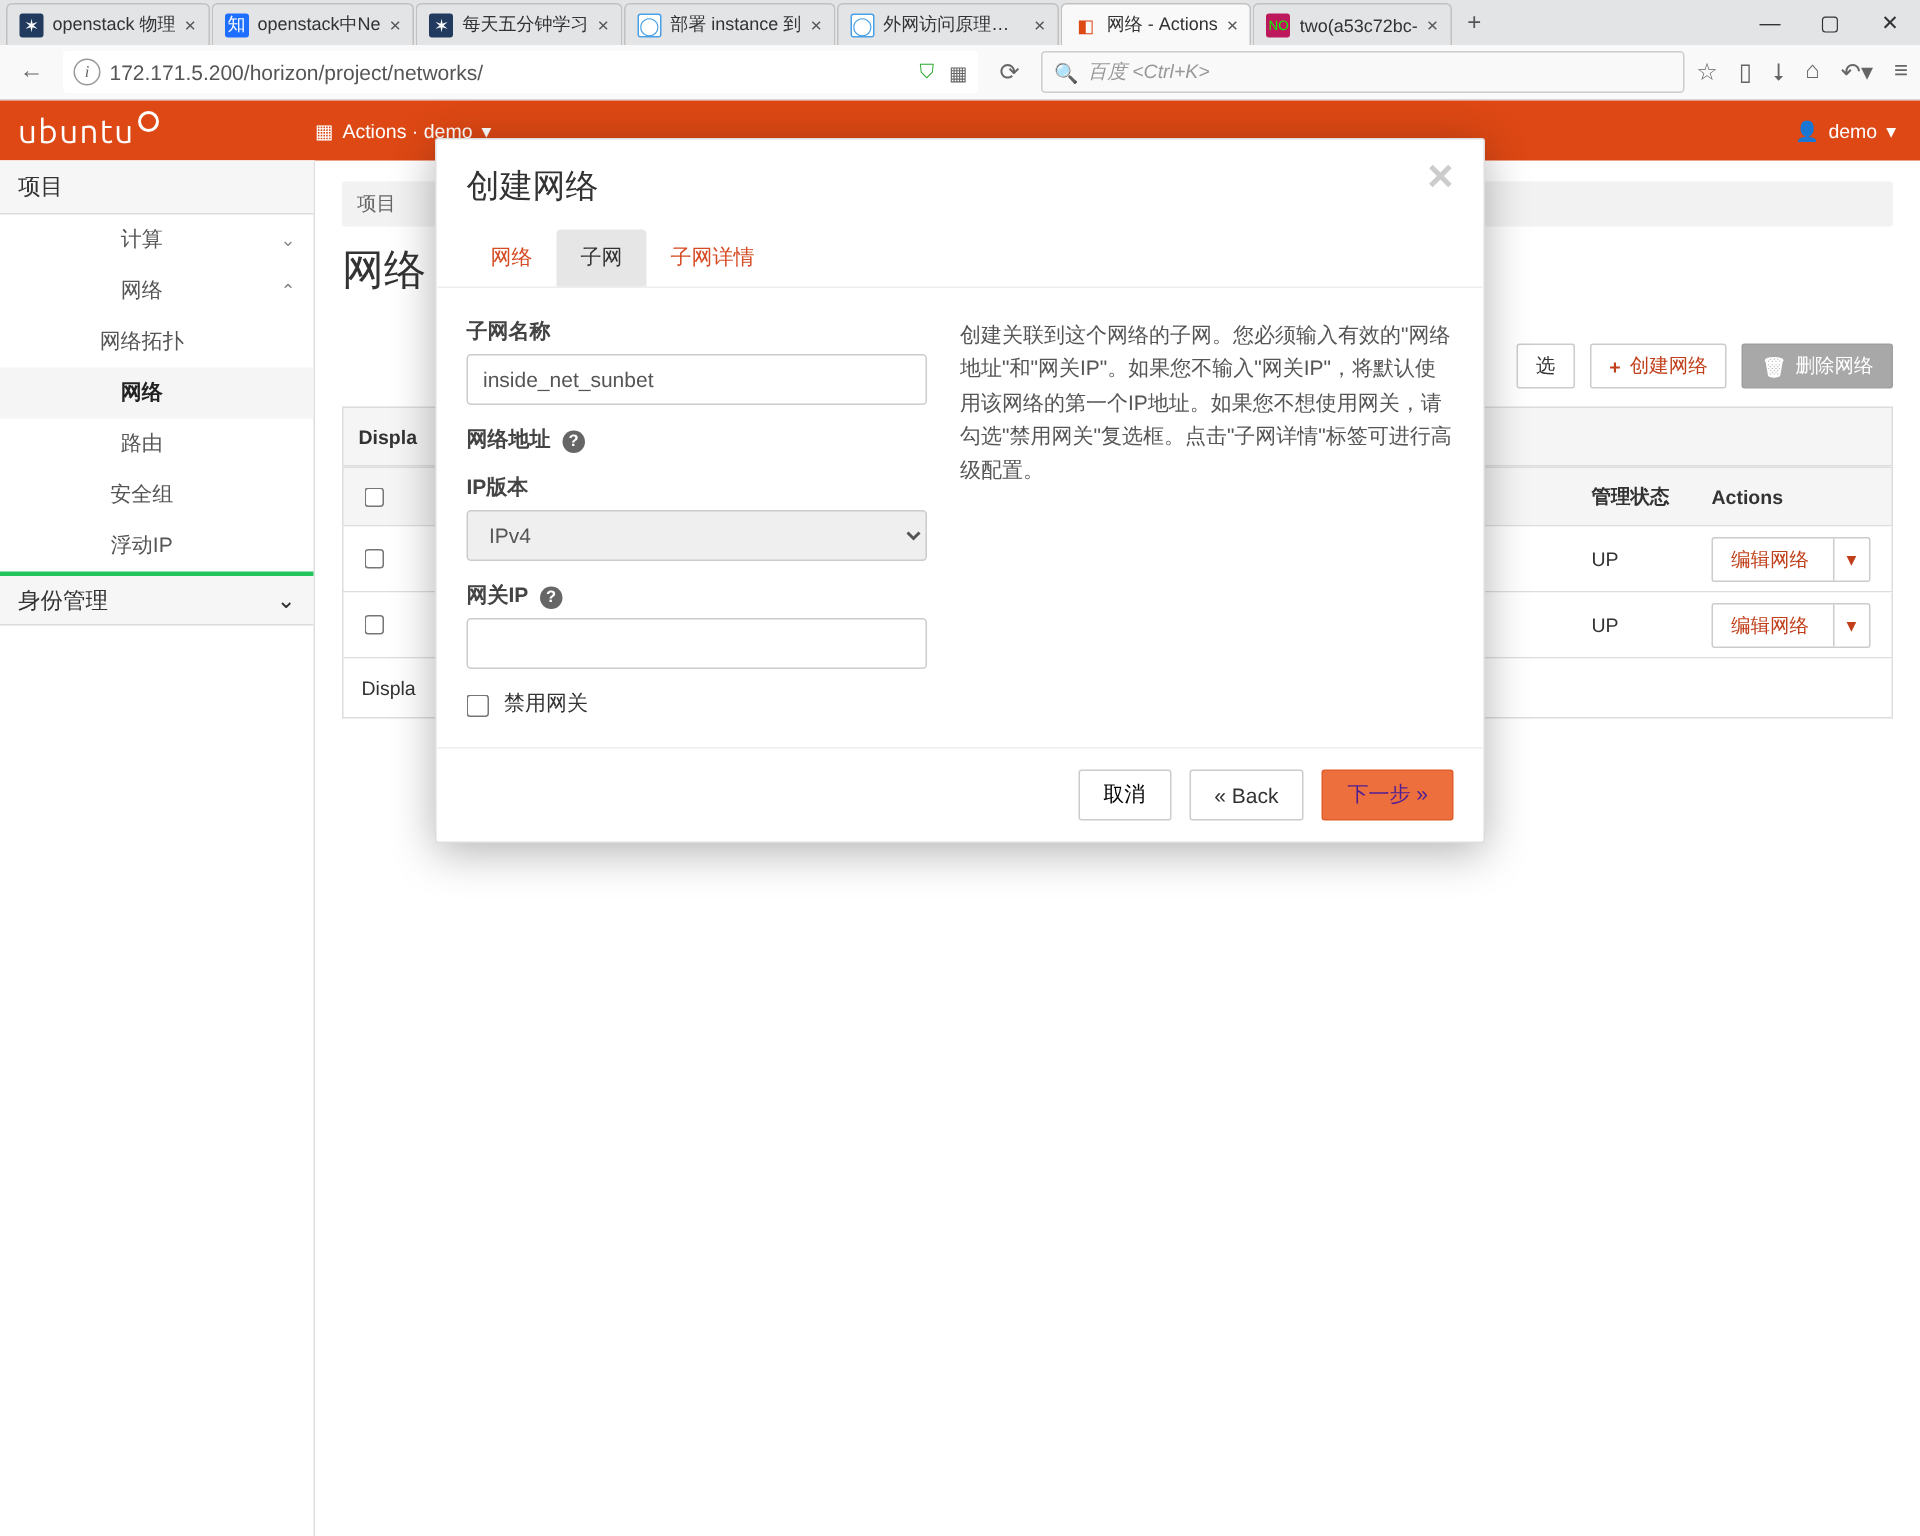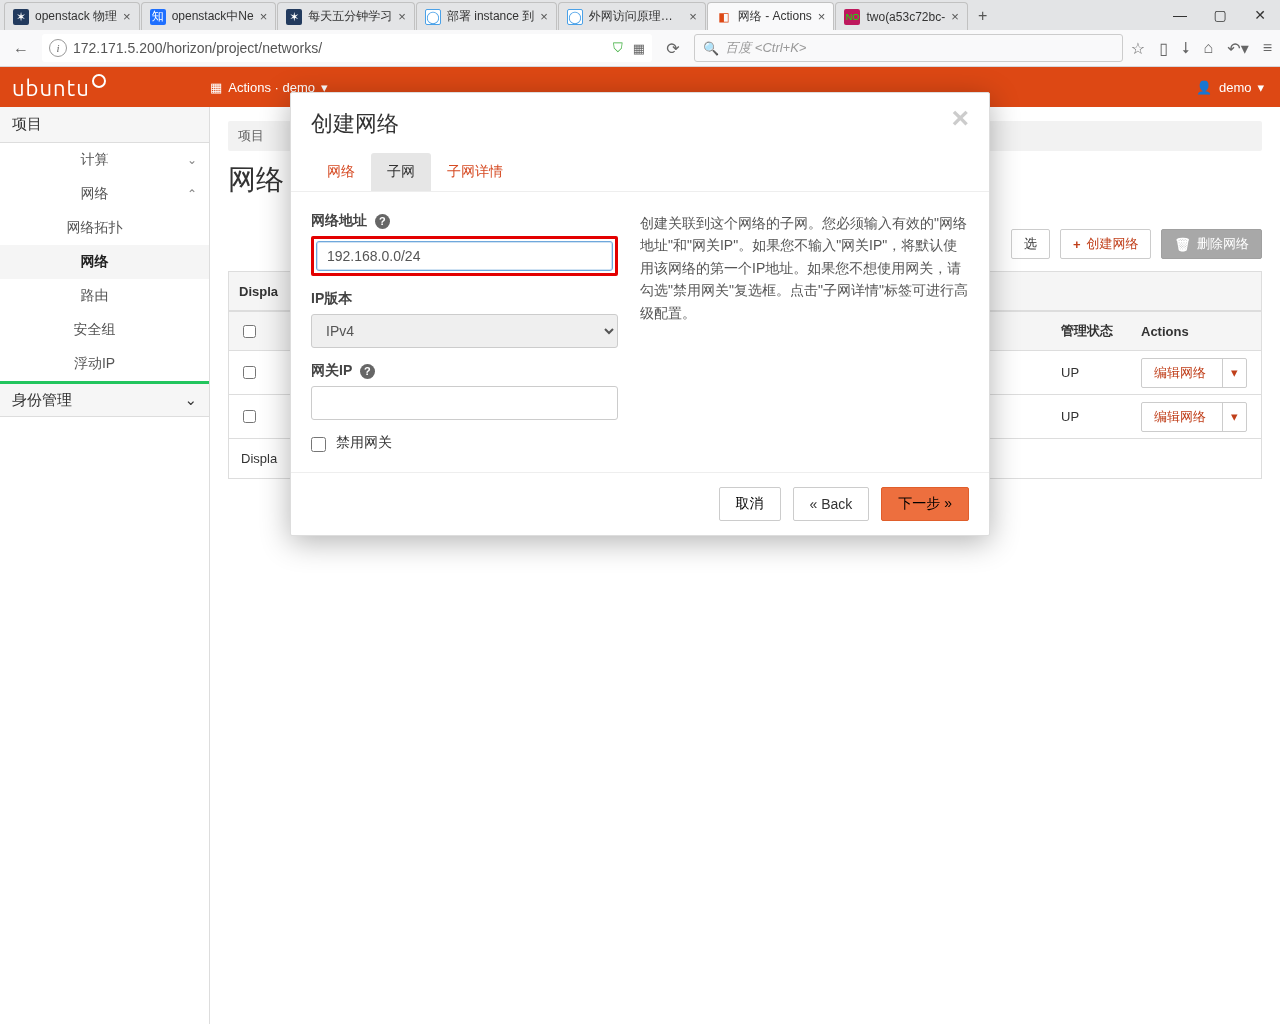--- a/index.html
+++ b/index.html
@@ -265,21 +265,21 @@
     display: flex; justify-content: flex-end; gap: 12px;
     padding: 14px 20px; border-top: 1px solid #eee;
   }
   .mbtn {
     height: 34px; padding: 0 16px;
     border: 1px solid #ccc; background: #fff;
     border-radius: 2px; font-size: 14px;
     display: inline-flex; align-items: center; gap: 6px;
   }
   .mbtn.back { color: #333; }
-  .mbtn.next { background: #ed6f3e; border-color: #e05e2b; color: #000000; }
+  .mbtn.next { background: #ed6f3e; border-color: #e05e2b; color: #4c1d95; }
 </style>
 </head>
 <body>
 
 <div class="browser-chrome">
   <div class="tabs-row">
     <div class="tab">
       <span class="favi" style="background:#223a5e;color:#fff">✶</span>
       <span class="title">openstack 物理</span>
       <span class="x">×</span>
@@ -473,27 +473,28 @@
         <span class="modal-close">×</span>
       </div>
       <div class="modal-tabs">
         <div class="mtab link">网络</div>
         <div class="mtab active">子网</div>
         <div class="mtab link">子网详情</div>
       </div>
       <div class="modal-body">
         <div class="form-left">
           <div class="form-group">
+            <label class="fg-label">子网名称</label>
+            <input type="text" value="inside_net_sunbet" style="">
+          </div>
+          <div class="form-group">
             <label class="fg-label">
               <span>网络地址</span>
               <span class="help-ic">?</span>
             </label>
-            <div class="highlight-box">
-              <input type="text" value="192.168.0.0/24" style="">
-            </div>
           </div>
           <div class="form-group">
             <label class="fg-label">IP版本</label>
             <select>
               <option>IPv4</option>
             </select>
           </div>
           <div class="form-group">
             <label class="fg-label">
               <span>网关IP</span>

